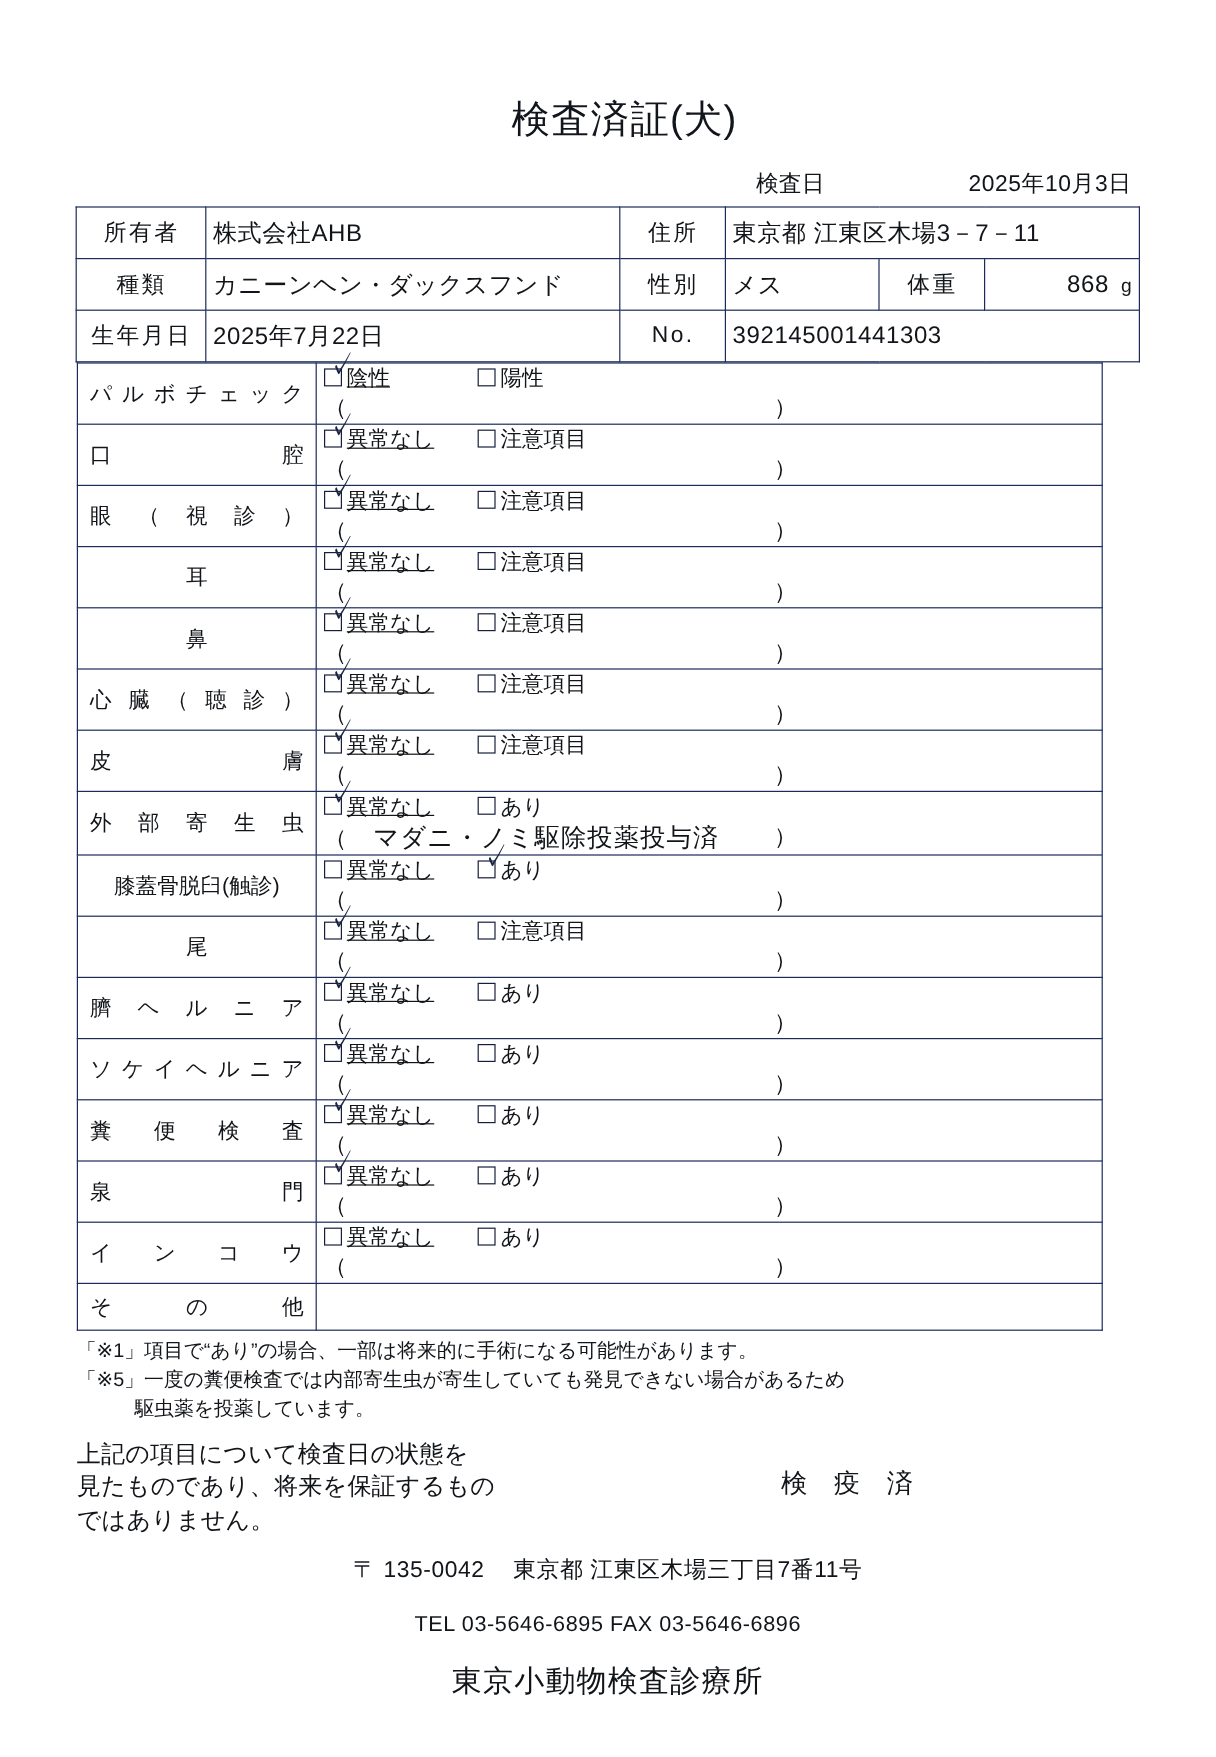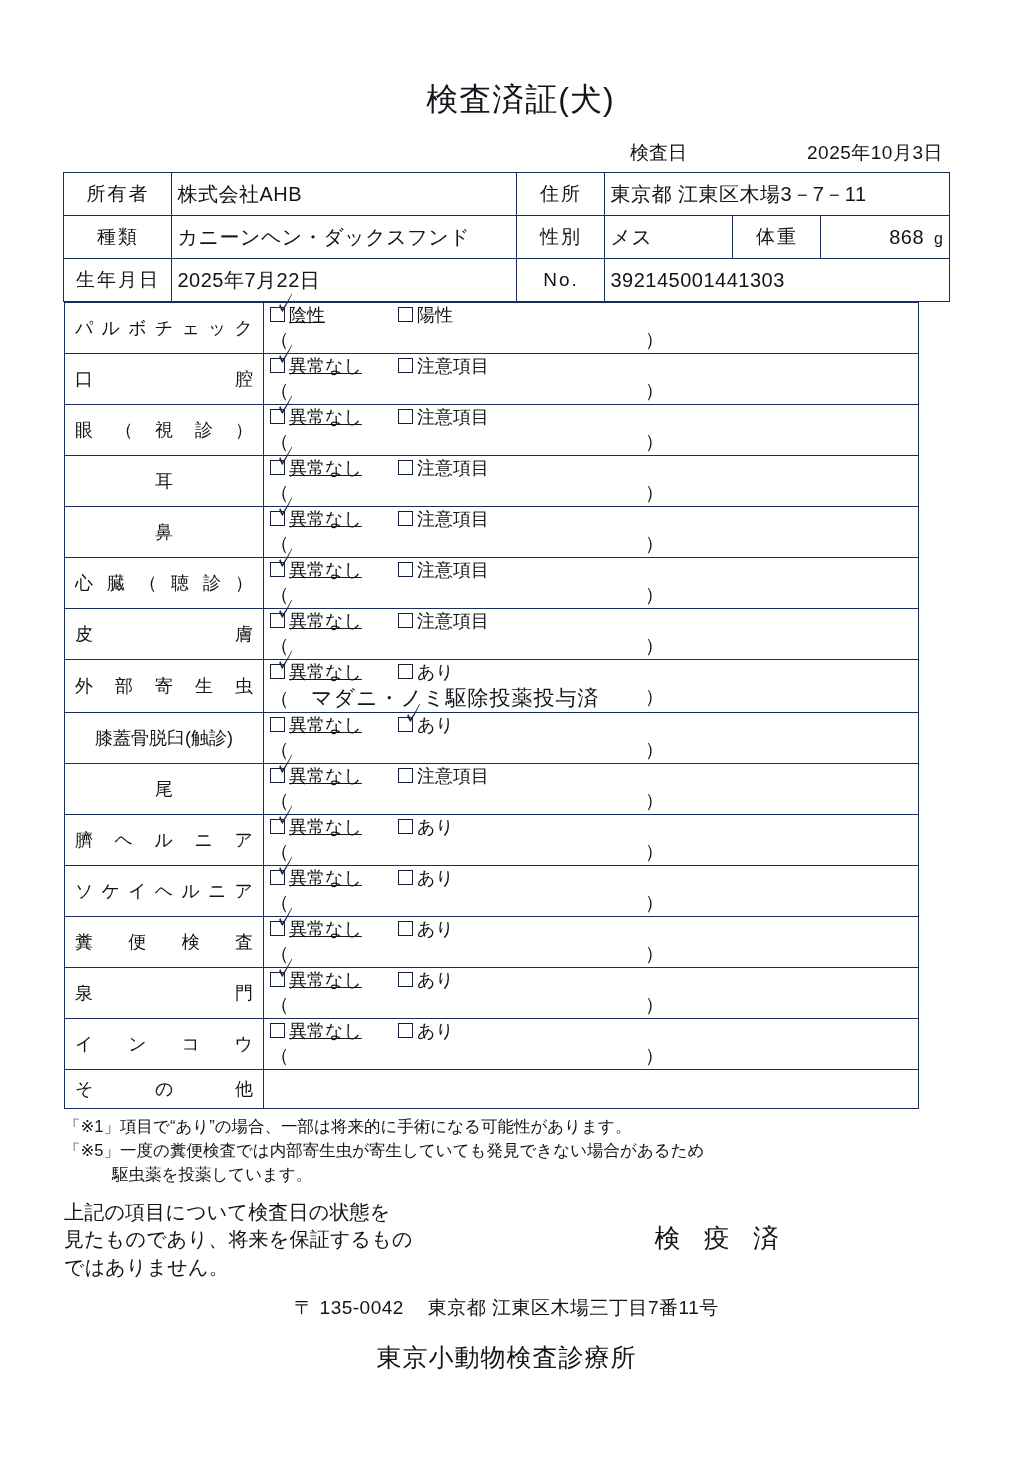--- a/index.html
+++ b/index.html
@@ -180,23 +180,23 @@
     height: 86px;
   }
   .statement {
     font-size: 20px;
     line-height: 1.38;
     width: 420px;
     letter-spacing: 0.2px;
   }
   .stamp {
     position: absolute;
-    right: 162px;
+    right: 180px;
     top: 22px;
-    font-size: 26px;
+    font-size: 22px;
     letter-spacing: 8px;
   }
   
   .addr {
     text-align: center;
     font-size: 19px;
     margin-top: 10px;
     letter-spacing: 0.5px;
   }
   .addr .zip { margin-right: 18px; }
@@ -346,15 +346,16 @@
       <div>ではありません。</div>
     </div>
     <div class="stamp">検 疫 済</div>
   </div>
 
   <div class="addr">
     <span class="zip">〒 135-0042</span>
     <span>東京都 江東区木場三丁目7番11号</span>
   </div>
 
+  <div class="tel">TEL 03-5646-6895  FAX 03-5646-6896</div>
   <div class="clinic">東京小動物検査診療所</div>
 
 </div>
 
 </body></html>

